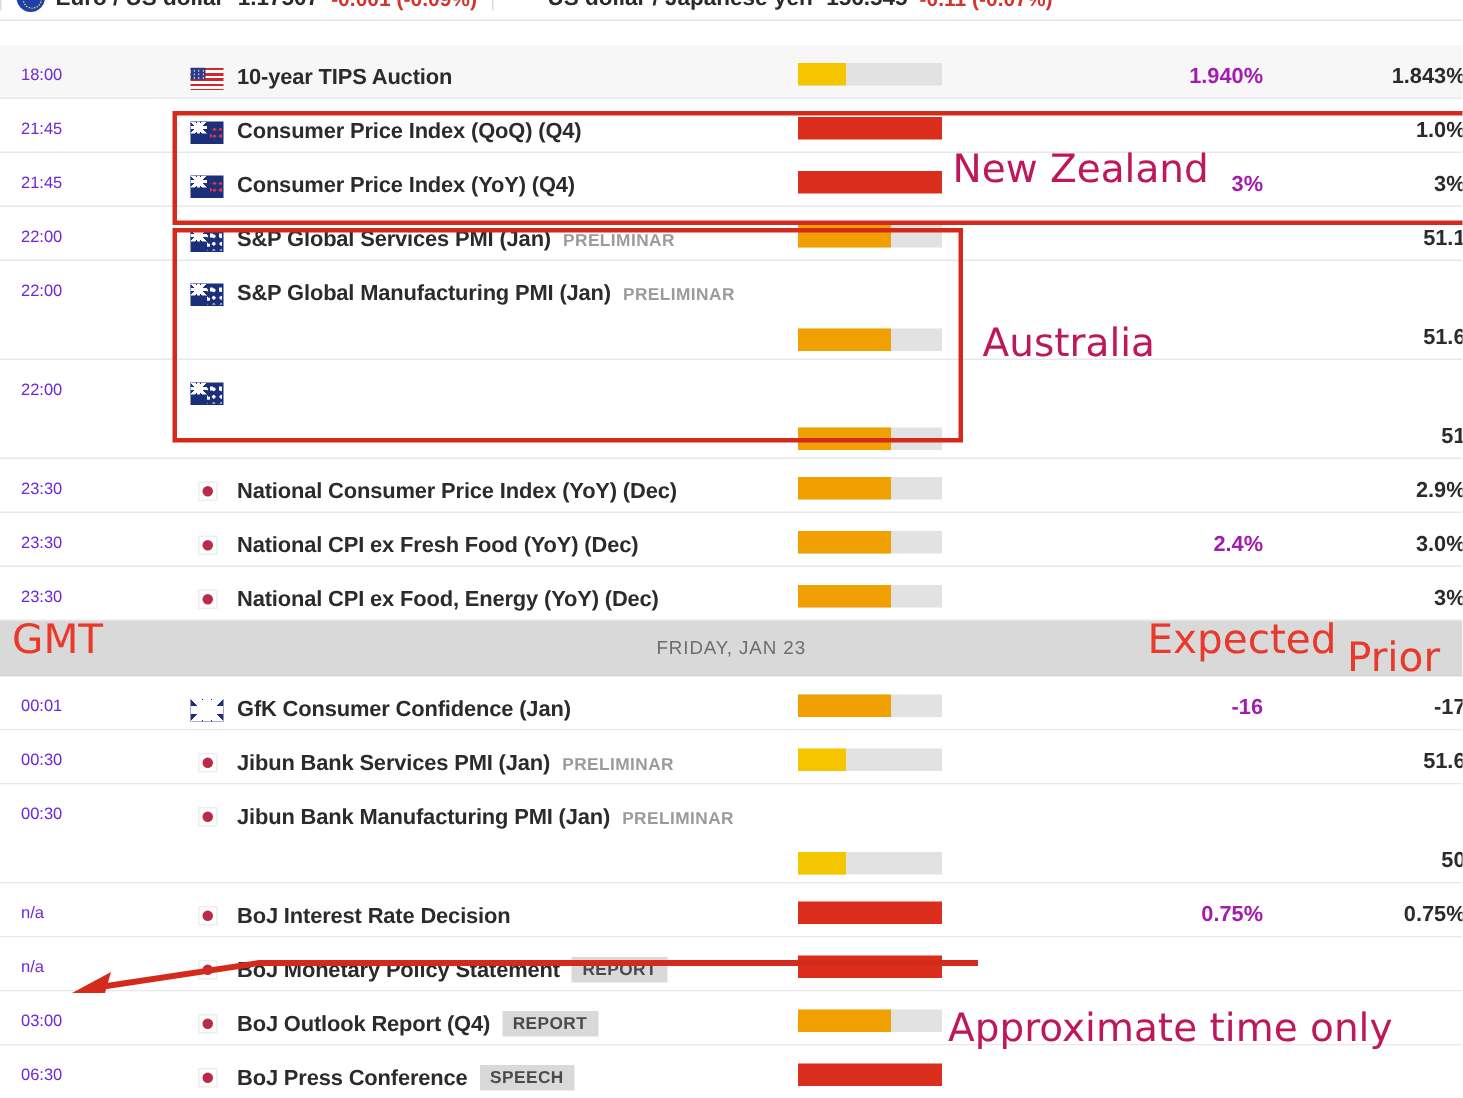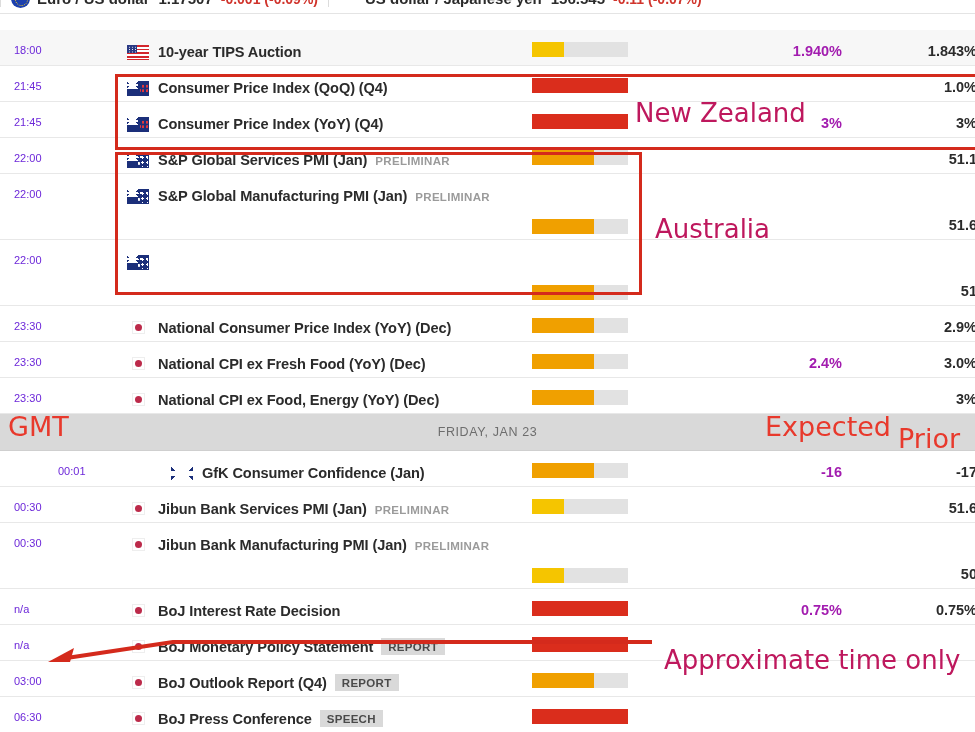--- a/index.html
+++ b/index.html
@@ -313,21 +313,21 @@
         <div class="c-event"><span class="ev-name">National CPI ex Food, Energy (YoY) (Dec)</span></div>
         <div class="volbar v-medium" style="top: 12px;">
           <i></i>
         </div>
         <div class="c-exp" style="top: 13px;"></div>
         <div class="c-prior" style="top: 13px;">3%</div>
       </div>
       <div class="dayhdr">
         <span>FRIDAY, JAN 23</span>
       </div>
-      <div class="row" style="min-height: 36px; padding-left: 44px;">
+      <div class="row" style="min-height: 36px;">
         <div class="c-time">00:01</div>
         <div class="c-flag">
           <span class="flag uk" title="United Kingdom"></span>
         </div>
         <div class="c-event"><span class="ev-name">GfK Consumer Confidence (Jan)</span></div>
         <div class="volbar v-medium" style="top: 12px;">
           <i></i>
         </div>
         <div class="c-exp" style="top: 13px;">-16</div>
         <div class="c-prior" style="top: 13px;">-17</div>
@@ -413,15 +413,15 @@
   <div class="anno anno-txt" style="left:655px; top:214px;">Australia</div>
 
   <div class="anno anno-hdr" style="left:8px; top:411px;">GMT</div>
   <div class="anno anno-hdr" style="left:765px; top:411px;">Expected</div>
   <div class="anno anno-hdr" style="left:898px; top:423px;">Prior</div>
 
   <svg class="anno" style="left:40px; top:618px; width:620px; height:52px;" viewBox="0 0 620 52">
     <path d="M612 24 L133 24 L20 41" stroke="#d42a1c" stroke-width="4" fill="none" stroke-linejoin="round"></path>
     <path d="M8 44 L34 30 L30 44 Z" fill="#d42a1c"></path>
   </svg>
-  <div class="anno anno-txt" style="left:632px; top:645px;margin-left:32px;">Approximate time only</div>
+  <div class="anno anno-txt" style="left:632px; top:671px;">Approximate time only</div>
 
 </div>
 
 </body></html>

